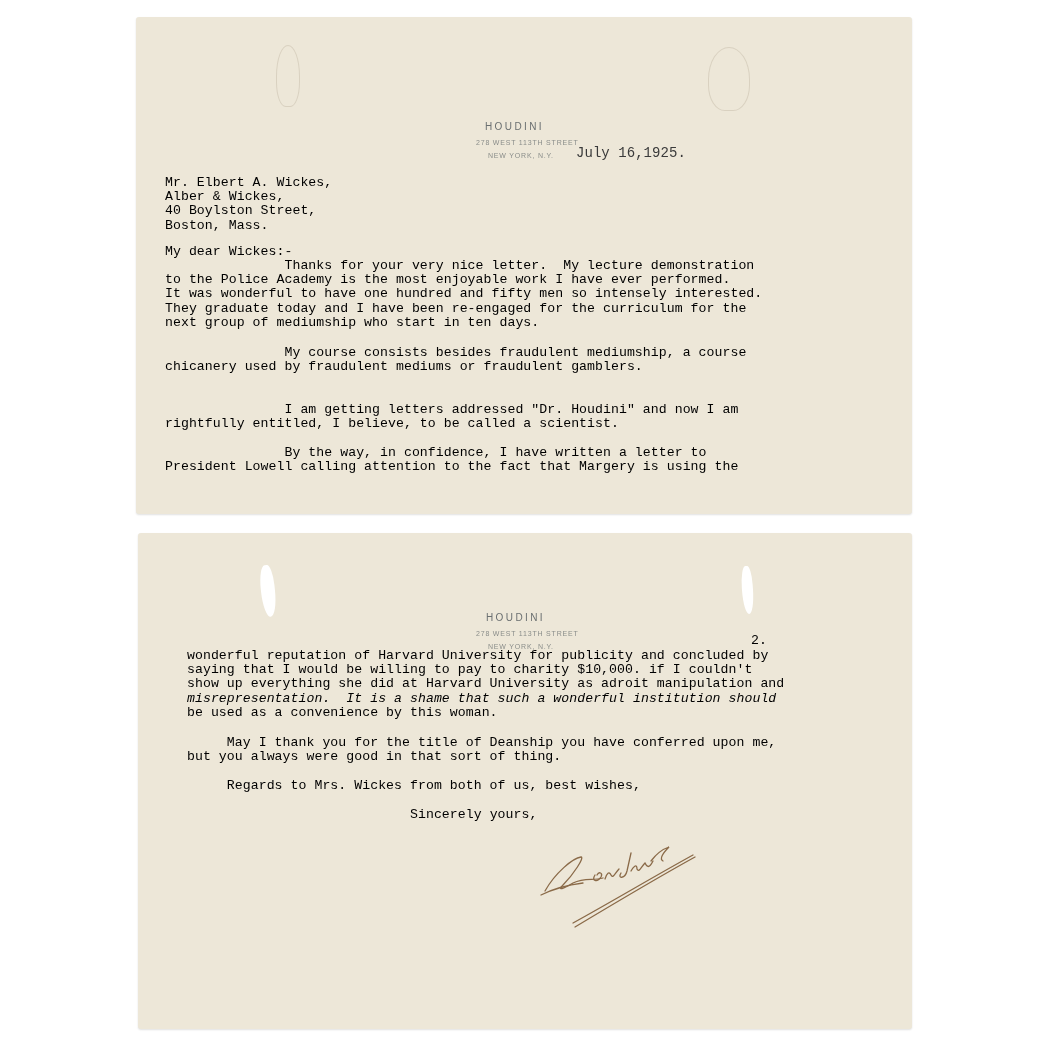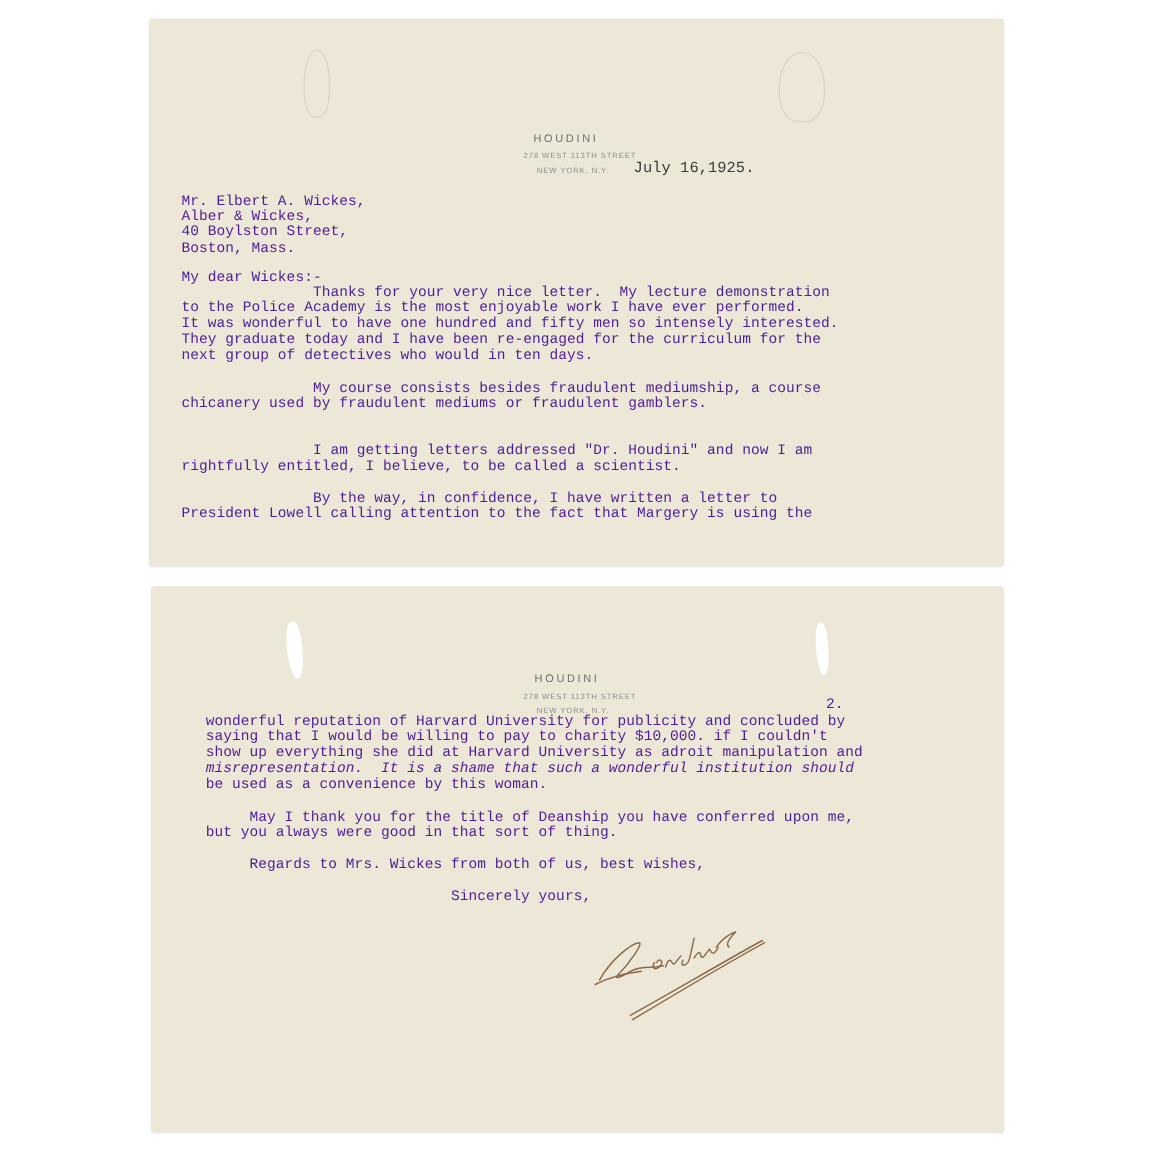--- a/index.html
+++ b/index.html
@@ -16,21 +16,21 @@
   #page2 { left: 138px; top: 533px; width: 774px; height: 496px; }
   .lh-name {
     position: absolute; font-family: "Liberation Sans", sans-serif; font-size: 10px;
     letter-spacing: 2.4px; color: #6a6f70;
   }
   .lh-small {
     position: absolute; font-family: "Liberation Sans", sans-serif; font-size: 7px;
     letter-spacing: 0.8px; color: #8a8d8a;
   }
   .tw {
-    position: absolute; font-size: 13.2px; line-height: 14.2px; color: #4c1d95;
+    position: absolute; font-size: 13.2px; line-height: 14.2px; color: #000000;
     white-space: pre; letter-spacing: 0.05px;
   }
   .date { font-size: 14px; color: #3a3a3a; }
   .hole {
     position: absolute; background: #ffffff;
   }
   .crease { position: absolute; border: 1px solid rgba(180,170,150,0.35); border-radius: 50% 50% 40% 40%; }
   .sig { position: absolute; }
 </style>
 </head>
@@ -52,21 +52,21 @@
     <div class="tw" style="position:relative;">Boston, Mass.</div>
   </div>
 
   <div class="tw" style="left:29px; top:228px;">My dear Wickes:-</div>
 
   <div style="position:absolute; left:29px; top:242px;">
     <div class="tw" style="position:relative;">               Thanks for your very nice letter.  My lecture demonstration</div>
     <div class="tw" style="position:relative;">to the Police Academy is the most enjoyable work I have ever performed.</div>
     <div class="tw" style="position:relative;">It was wonderful to have one hundred and fifty men so intensely interested.</div>
     <div class="tw" style="position:relative;">They graduate today and I have been re-engaged for the curriculum for the</div>
-    <div class="tw" style="position:relative;">next group of detectives who would in ten days.</div>
+    <div class="tw" style="position:relative;">next group of mediumship who start in ten days.</div>
   </div>
 
   <div style="position:absolute; left:29px; top:329px;">
     <div class="tw" style="position:relative;">               My course consists besides fraudulent mediumship, a course</div>
     <div class="tw" style="position:relative;">chicanery used by fraudulent mediums or fraudulent gamblers.</div>
   </div>
 
   <div style="position:absolute; left:29px; top:386px;">
     <div class="tw" style="position:relative;">               I am getting letters addressed "Dr. Houdini" and now I am</div>
     <div class="tw" style="position:relative;">rightfully entitled, I believe, to be called a scientist.</div>

